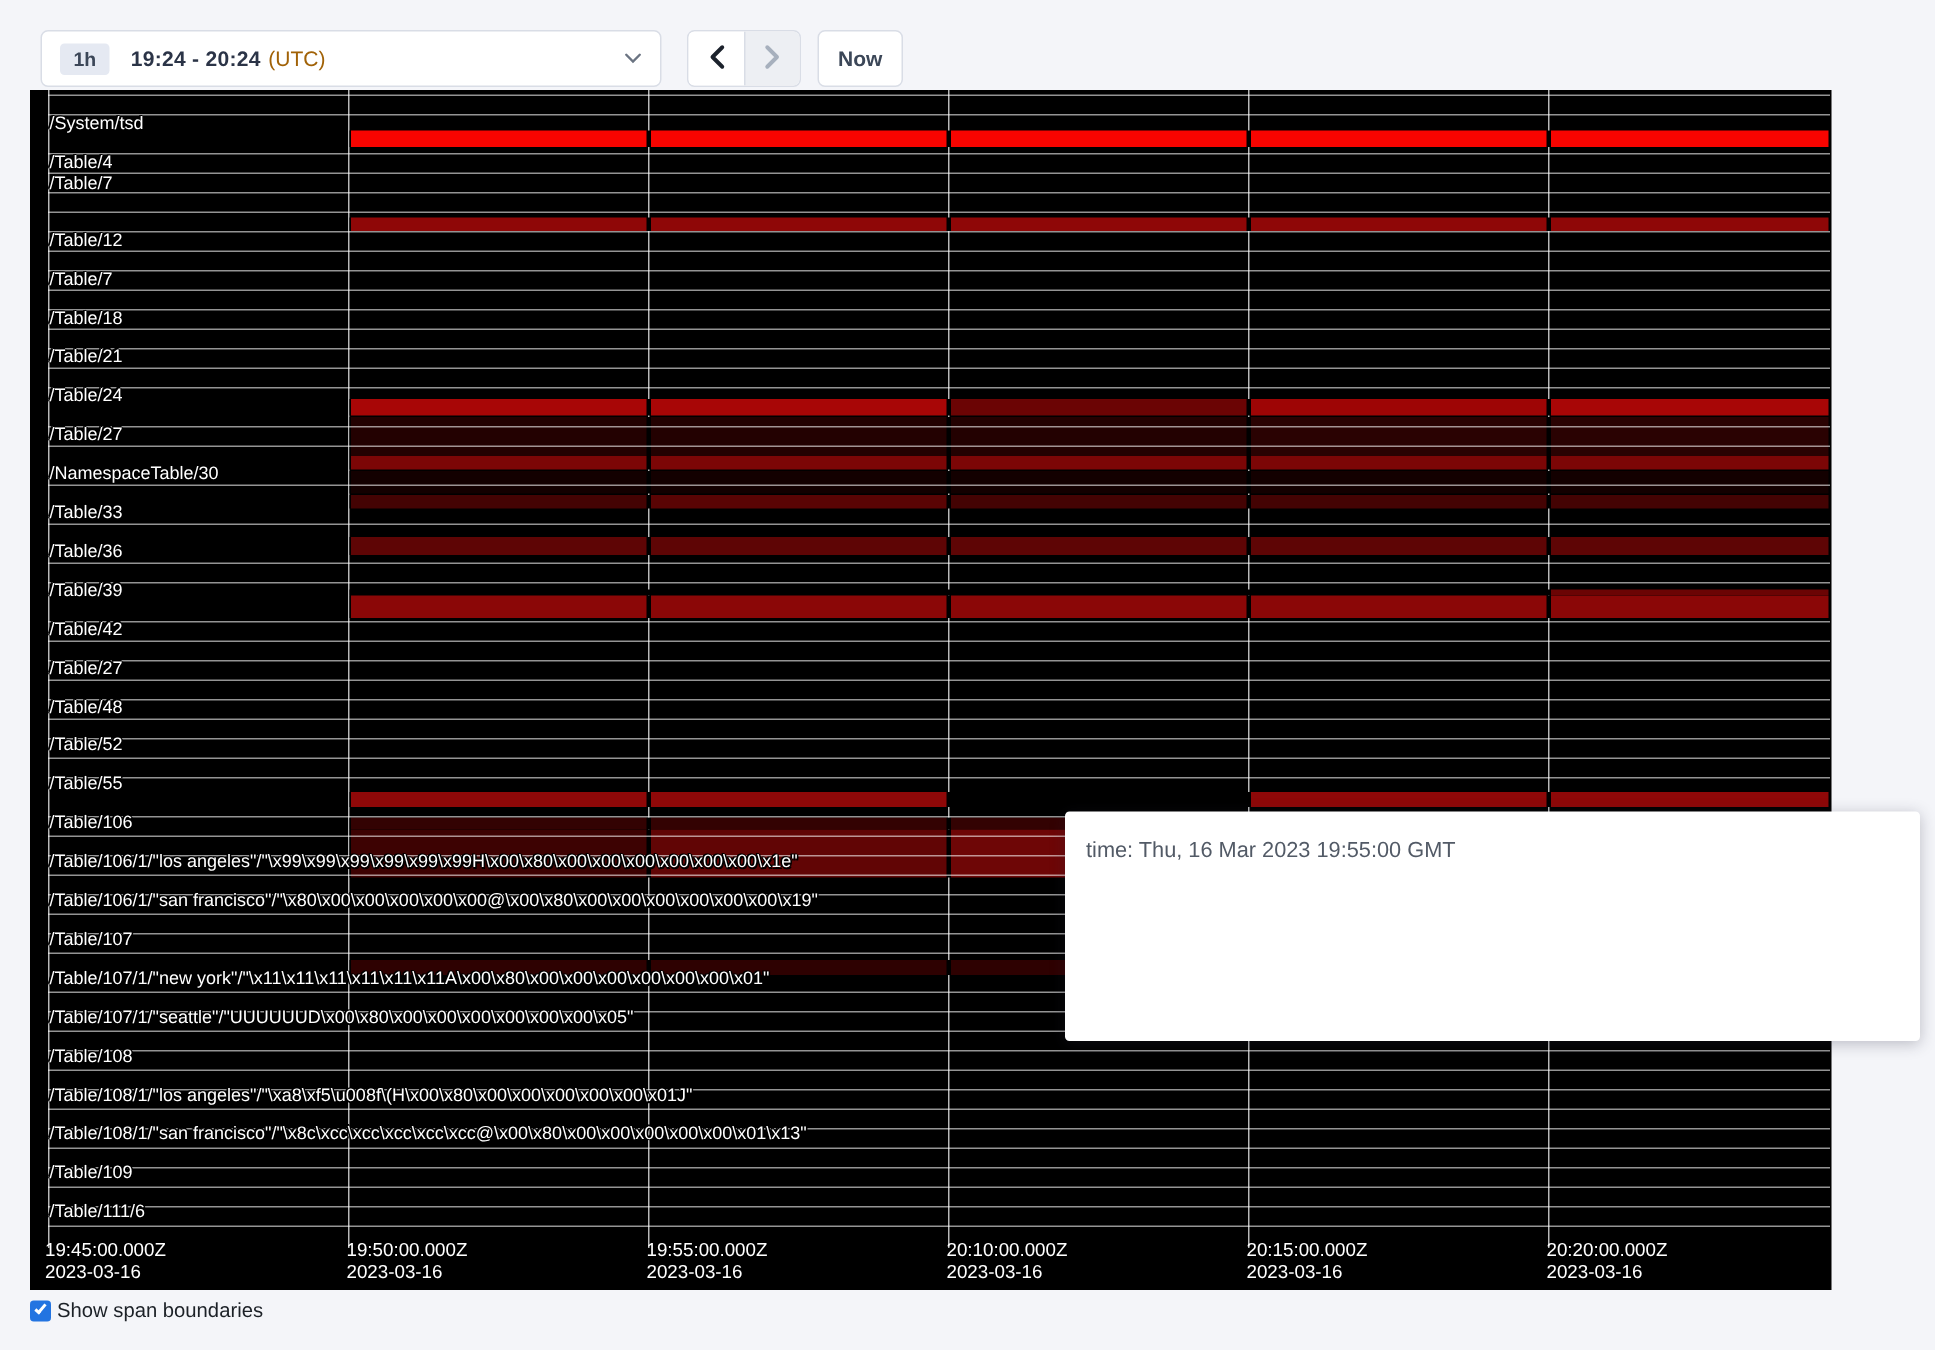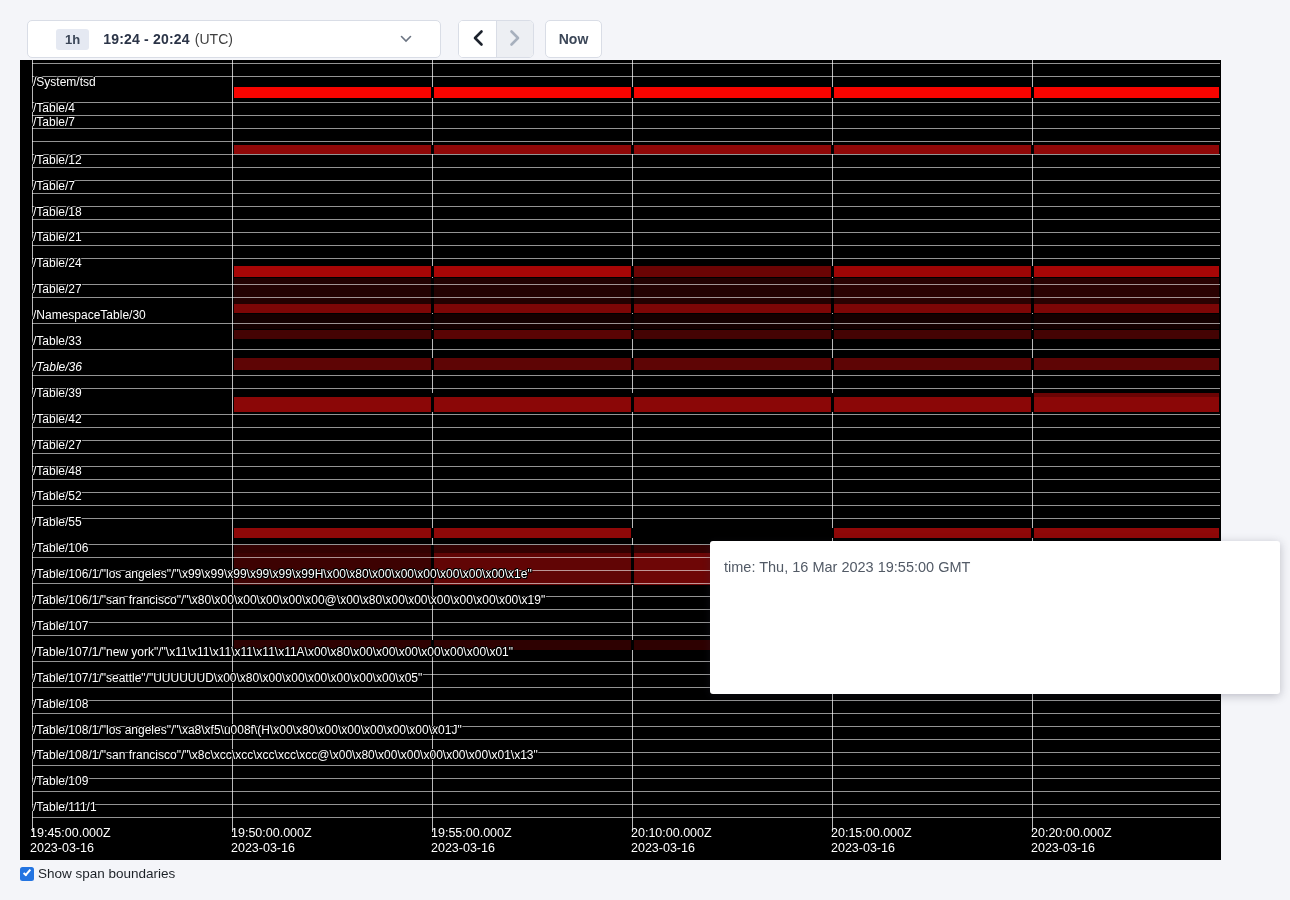--- a/index.html
+++ b/index.html
@@ -6,28 +6,28 @@
   html,body { width:1290px; height:900px; overflow:hidden; }
   body {
     background:#f4f5f9;
     font-family:"Liberation Sans", sans-serif;
     position:relative;
   }
   
   .range-select{
     position:absolute; left:27px; top:20px; width:414px; height:38px;
     background:#fff; border:1px solid #d9dde6; border-radius:5px;
-    display:flex; align-items:center; padding:0 28px; cursor:pointer;
+    display:flex; align-items:center; padding:0 12px; cursor:pointer;
   }
   .chip{
     background:#e5e9f2; color:#3c4758; font-size:13px; font-weight:700;
     border-radius:3px; padding:3px 9px; margin-right:14px;
   }
   .range-text{ font-size:14px; font-weight:700; color:#2b3447; letter-spacing:.2px; }
-  .range-zone{ font-size:14px; color:#404040; margin-left:5px; }
+  .range-zone{ font-size:14px; color:#a16207; margin-left:5px; }
   .range-caret{ margin-left:auto; display:flex; align-items:center; }
   .nav-group{
     position:absolute; left:458px; top:20px; height:38px;
     display:flex; border:1px solid #d9dde6; border-radius:5px;
     overflow:hidden; background:#fff;
   }
   .nav-btn{
     width:37px; height:36px; display:flex; align-items:center; justify-content:center;
     border:none; background:#fff; cursor:pointer;
   }
@@ -248,38 +248,38 @@
     <div class="row-label" style="left: 13px; top: 42px;">/Table/4</div>
     <div class="row-label" style="left: 13px; top: 56px;">/Table/7</div>
     <div class="row-label" style="left: 13px; top: 94px;">/Table/12</div>
     <div class="row-label" style="left: 13px; top: 120px;">/Table/7</div>
     <div class="row-label" style="left: 13px; top: 146px;">/Table/18</div>
     <div class="row-label" style="left: 13px; top: 171px;">/Table/21</div>
     <div class="row-label" style="left: 13px; top: 197px;">/Table/24</div>
     <div class="row-label" style="left: 13px; top: 223px;">/Table/27</div>
     <div class="row-label" style="left: 13px; top: 249px;">/NamespaceTable/30</div>
     <div class="row-label" style="left: 13px; top: 275px;">/Table/33</div>
-    <div class="row-label" style="left: 13px; top: 301px; font-style: italic;">/Table/36</div>
+    <div class="row-label" style="left: 13px; top: 301px;">/Table/36</div>
     <div class="row-label" style="left: 13px; top: 327px;">/Table/39</div>
     <div class="row-label" style="left: 13px; top: 353px;">/Table/42</div>
     <div class="row-label" style="left: 13px; top: 379px;">/Table/27</div>
     <div class="row-label" style="left: 13px; top: 405px;">/Table/48</div>
     <div class="row-label" style="left: 13px; top: 430px;">/Table/52</div>
     <div class="row-label" style="left: 13px; top: 456px;">/Table/55</div>
     <div class="row-label" style="left: 13px; top: 482px;">/Table/106</div>
     <div class="row-label" style="left: 13px; top: 508px;">/Table/106/1/"los angeles"/"\x99\x99\x99\x99\x99\x99H\x00\x80\x00\x00\x00\x00\x00\x00\x1e"</div>
     <div class="row-label" style="left: 13px; top: 534px;">/Table/106/1/"san francisco"/"\x80\x00\x00\x00\x00\x00@\x00\x80\x00\x00\x00\x00\x00\x00\x19"</div>
     <div class="row-label" style="left: 13px; top: 560px;">/Table/107</div>
     <div class="row-label" style="left: 13px; top: 586px;">/Table/107/1/"new york"/"\x11\x11\x11\x11\x11\x11A\x00\x80\x00\x00\x00\x00\x00\x00\x01"</div>
     <div class="row-label" style="left: 13px; top: 612px;">/Table/107/1/"seattle"/"UUUUUUD\x00\x80\x00\x00\x00\x00\x00\x00\x05"</div>
     <div class="row-label" style="left: 13px; top: 638px;">/Table/108</div>
     <div class="row-label" style="left: 13px; top: 664px;">/Table/108/1/"los angeles"/"\xa8\xf5\u008f\(H\x00\x80\x00\x00\x00\x00\x00\x01J"</div>
     <div class="row-label" style="left: 13px; top: 689px;">/Table/108/1/"san francisco"/"\x8c\xcc\xcc\xcc\xcc\xcc@\x00\x80\x00\x00\x00\x00\x00\x01\x13"</div>
     <div class="row-label" style="left: 13px; top: 715px;">/Table/109</div>
-    <div class="row-label" style="left: 13px; top: 741px;">/Table/111/1</div>
+    <div class="row-label" style="left: 13px; top: 741px;">/Table/111/6</div>
     <div class="axis-label" style="left: 10px;">
       <div>19:45:00.000Z</div>
       <div>2023-03-16</div>
     </div>
     <div class="axis-label" style="left: 211px;">
       <div>19:50:00.000Z</div>
       <div>2023-03-16</div>
     </div>
     <div class="axis-label" style="left: 411px;">
       <div>19:55:00.000Z</div>

